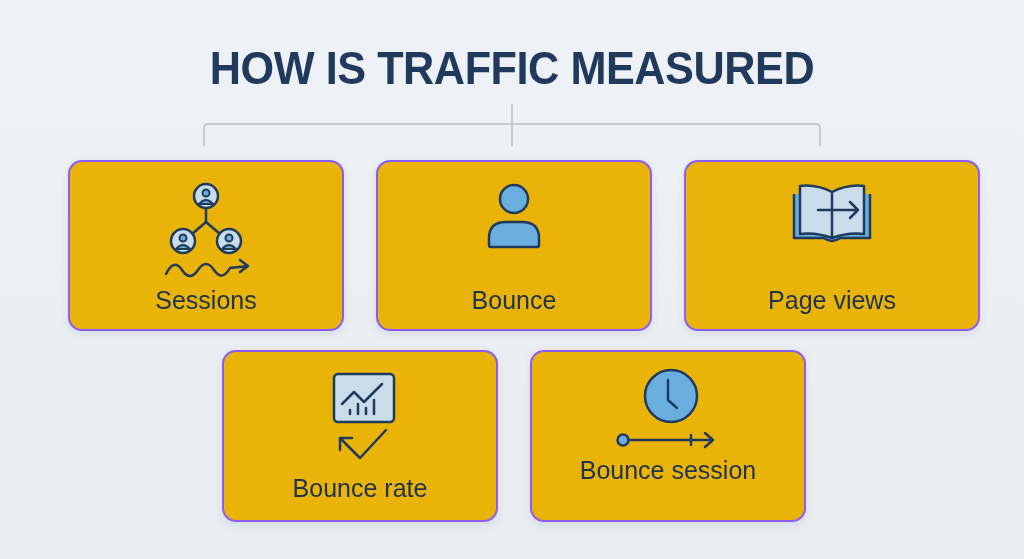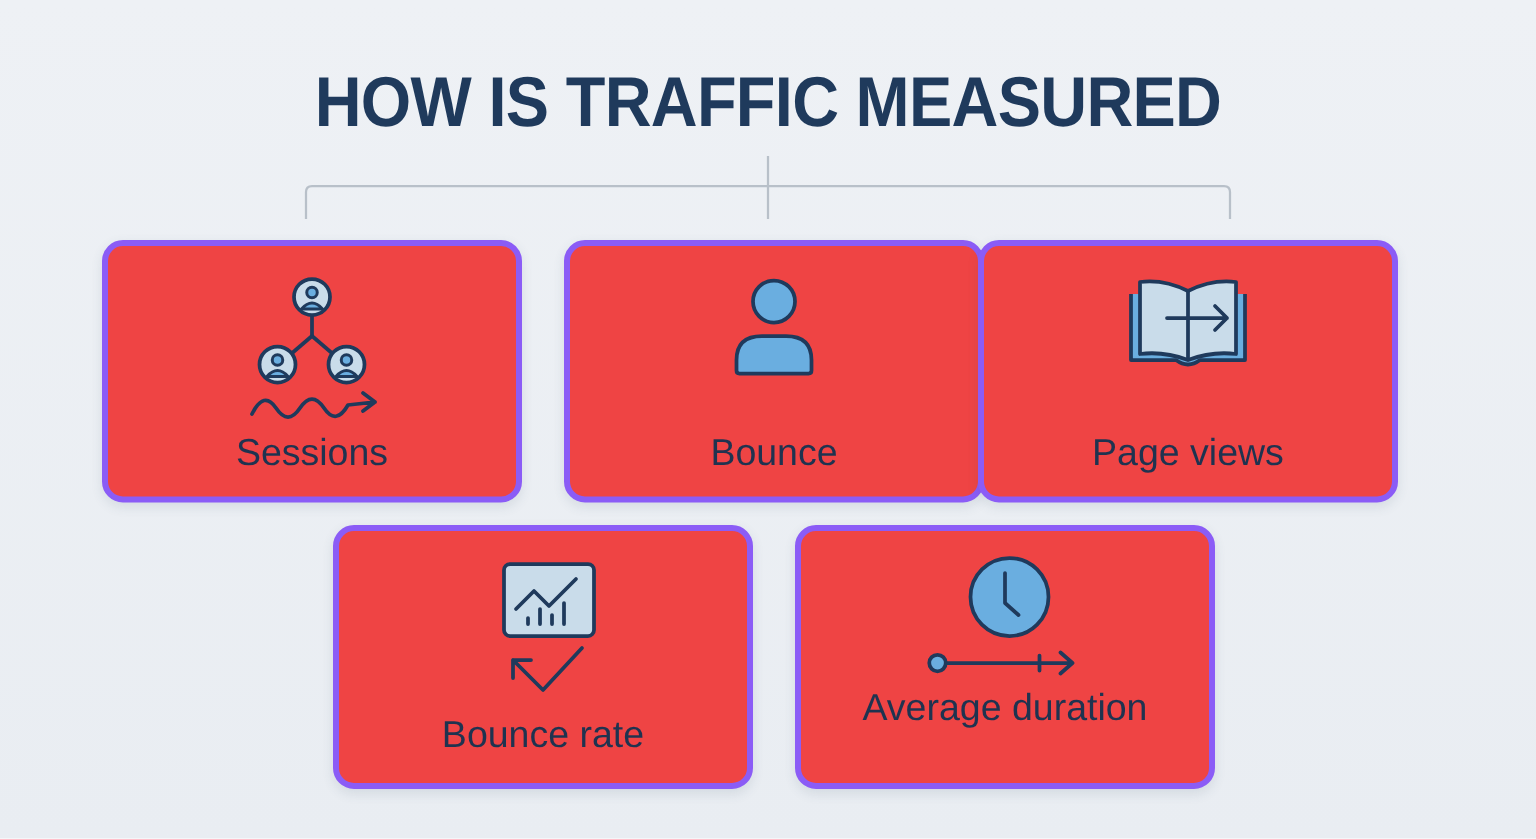--- a/index.html
+++ b/index.html
@@ -10,22 +10,22 @@
     position:relative;
   }
   .title {
     position:absolute; left:0; top:40px; width:1024px; text-align:center;
     font-family:"Liberation Sans", sans-serif; font-weight:700;
     font-size:47px; letter-spacing:-0.5px; color:#1f3a5c;
     transform: scaleX(0.92);
   }
   .connector { position:absolute; left:0; top:0; }
   .card {
-    position:absolute; background:#ef4444; border-radius:14px;
-    border:4px solid #8b5cf6;
+    position:absolute; background:#eab308; border-radius:14px;
+    border:2px solid #8b5cf6;
     box-shadow: 0 3px 8px rgba(60,80,110,0.12);
   }
   .card .icon { position:absolute; left:50%; transform:translateX(-50%); }
   .card .label {
     position:absolute; left:0; width:100%; text-align:center;
     font-size:25px; color:#1f3350; line-height:28px;
   }
 </style>
 </head>
 <body>
@@ -62,21 +62,21 @@
 </div>
 
 <div class="card" style="left:376px;top:160px;width:272px;height:167px;">
   <svg class="icon" style="top:20px;" width="60" height="70" viewBox="0 0 60 70">
     <circle cx="30" cy="17" r="14" fill="#6aaee0" stroke="#1f3a5c" stroke-width="2.5"></circle>
     <path d="M5 63 V56 Q5 40 22 40 H38 Q55 40 55 56 V63 Q55 65 53 65 H7 Q5 65 5 63 Z" fill="#6aaee0" stroke="#1f3a5c" stroke-width="2.5"></path>
   </svg>
   <div class="label" style="top:124px;">Bounce</div>
 </div>
 
-<div class="card" style="left:652px;top:160px;width:272px;height:167px;">
+<div class="card" style="left:684px;top:160px;width:272px;height:167px;padding-left:20px;">
   <svg class="icon" style="top:20px;" width="80" height="66" viewBox="0 0 80 66">
     <path d="M2 12 V56 H32 Q40 62 48 56 H78 V12" fill="#6aaee0" stroke="#1f3a5c" stroke-width="2.5" stroke-linejoin="round"></path>
     <path d="M8 4 Q24 2 40 10 Q56 2 72 4 V52 Q56 50 40 56 Q24 50 8 52 Z" fill="#c9dcea" stroke="#1f3a5c" stroke-width="2.5" stroke-linejoin="round"></path>
     <line x1="40" y1="10" x2="40" y2="56" stroke="#1f3a5c" stroke-width="2.5"></line>
     <path d="M26 28 H66 M58 20 L66 28 L58 36" fill="none" stroke="#1f3a5c" stroke-width="2.5" stroke-linecap="round" stroke-linejoin="round"></path>
   </svg>
   <div class="label" style="top:124px;">Page views</div>
 </div>
 
 <div class="card" style="left:222px;top:350px;width:272px;height:168px;">
@@ -94,14 +94,14 @@
   <div class="label" style="top:122px;">Bounce rate</div>
 </div>
 
 <div class="card" style="left:530px;top:350px;width:272px;height:168px;">
   <svg class="icon" style="top:16px;" width="110" height="86" viewBox="0 0 110 86">
     <circle cx="58" cy="28" r="26" fill="#6aaee0" stroke="#1f3a5c" stroke-width="2.5"></circle>
     <path d="M55 12 V32 L64 40" fill="none" stroke="#1f3a5c" stroke-width="2.5" stroke-linecap="round" stroke-linejoin="round"></path>
     <circle cx="10" cy="72" r="5.5" fill="#6aaee0" stroke="#1f3a5c" stroke-width="2.5"></circle>
     <path d="M16 72 H100 M92 65 L100 72 L92 79 M78 67 V77" fill="none" stroke="#1f3a5c" stroke-width="2.5" stroke-linecap="round" stroke-linejoin="round"></path>
   </svg>
-  <div class="label" style="top:104px;">Average duration</div>
+  <div class="label" style="top:104px;">Bounce session</div>
 </div>
 
 </body></html>

